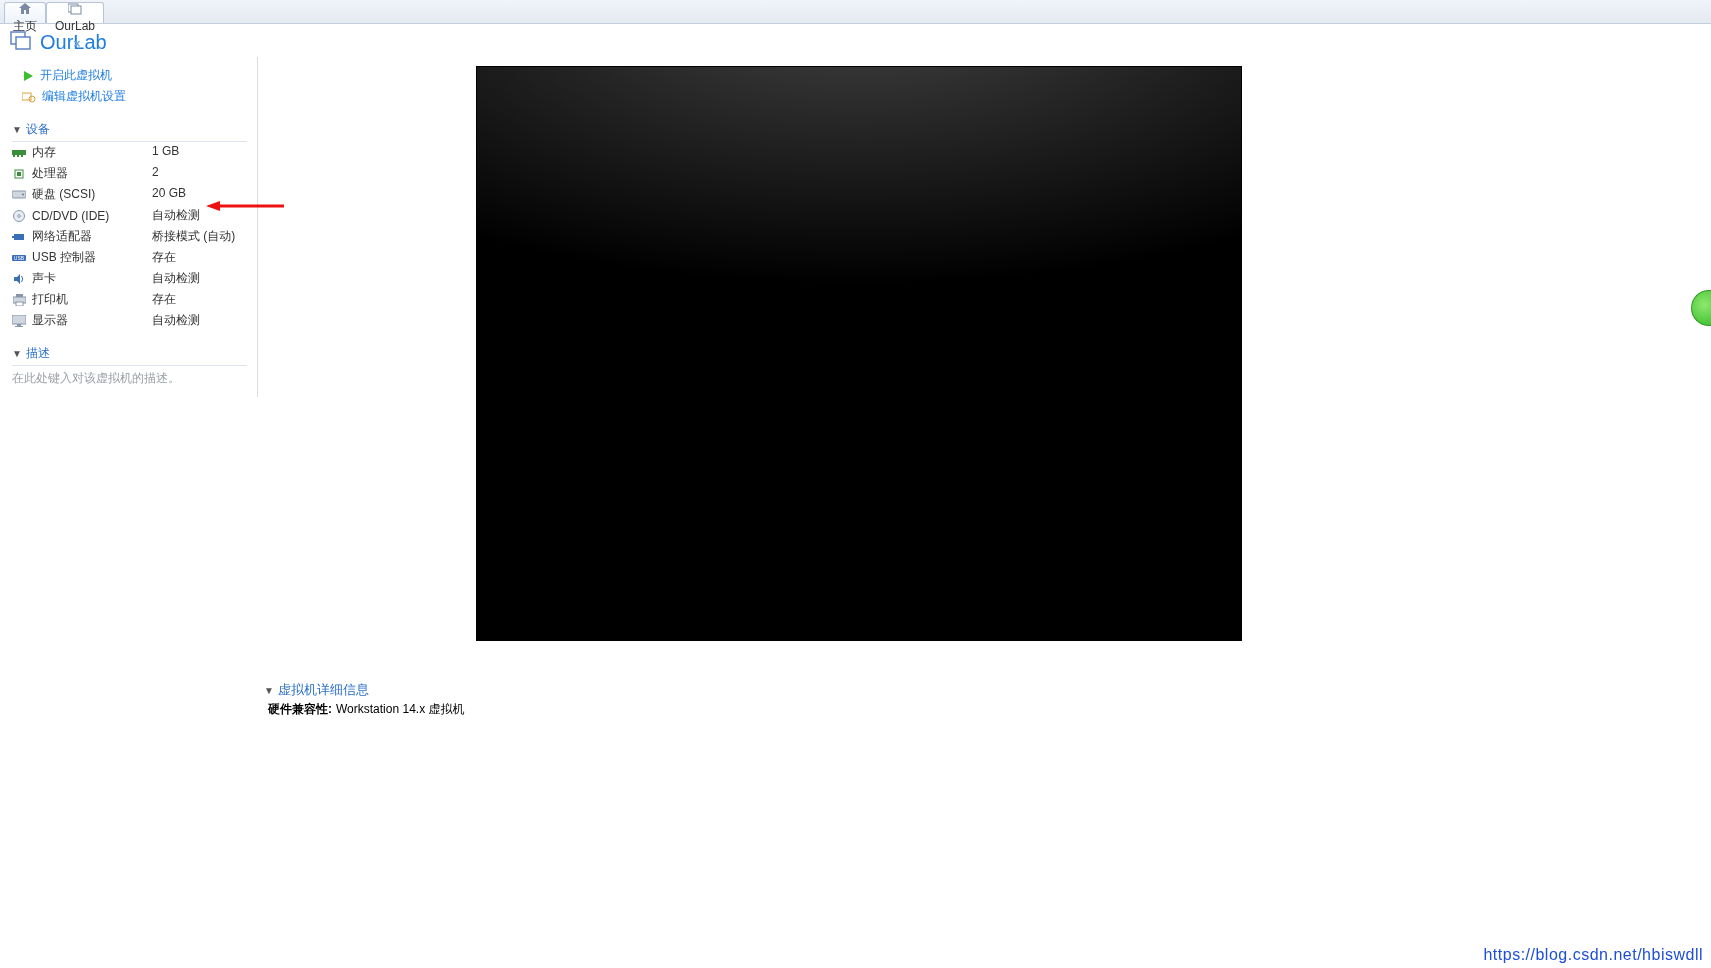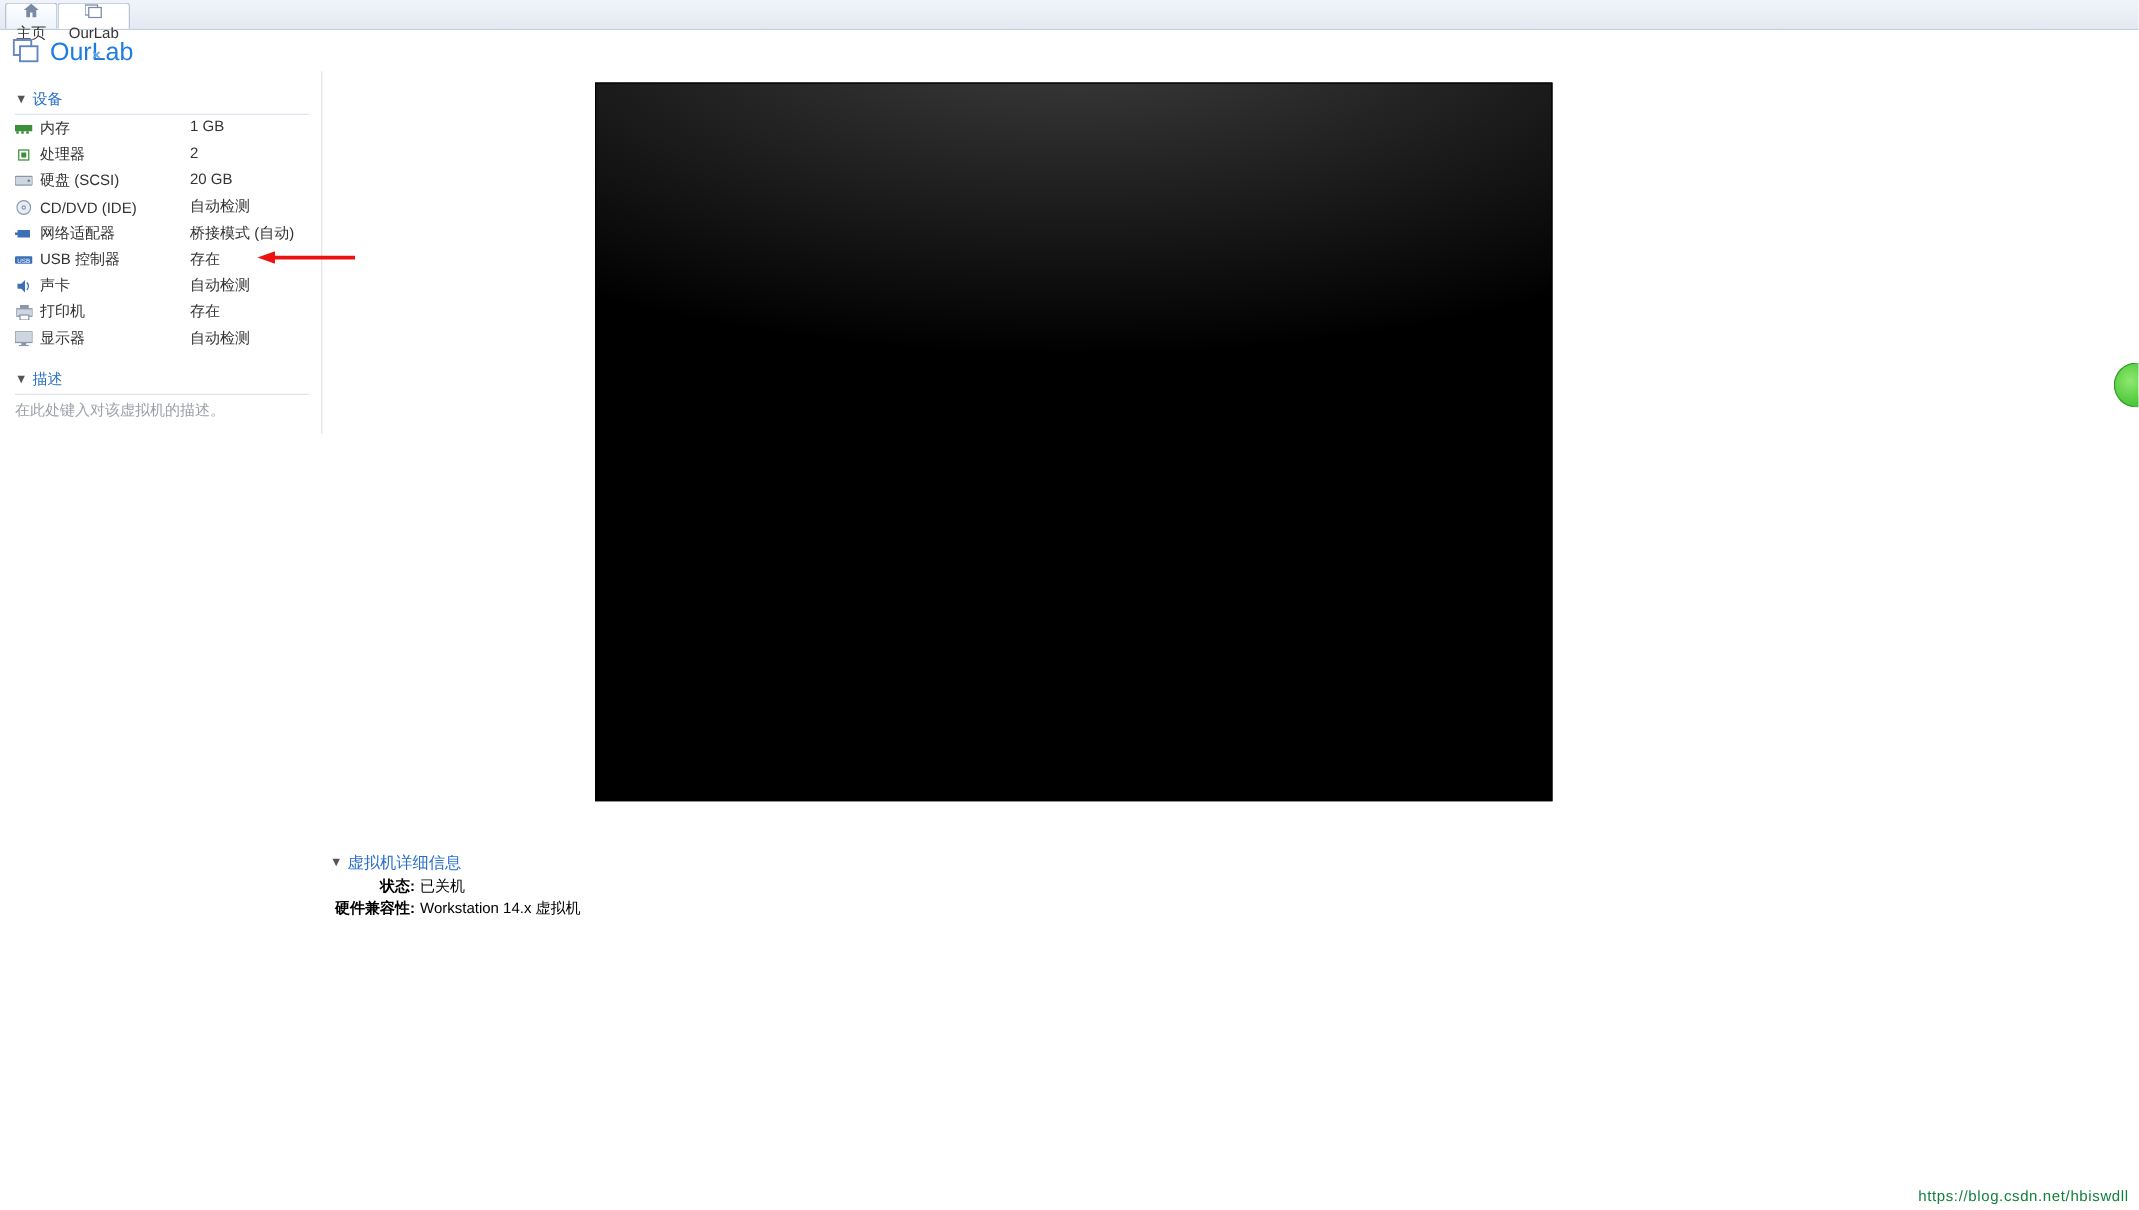--- a/index.html
+++ b/index.html
@@ -182,22 +182,22 @@
   left: 206px;
   top: 201px;
   width: 78px;
   height: 10px;
   pointer-events: none;
 }
 .watermark {
   position: absolute;
   right: 8px;
   bottom: 4px;
-  color: #15803d;
-  font-size: 12px;
+  color: #1d4ed8;
+  font-size: 16px;
   letter-spacing: 0.5px;
   margin-left: 19px;
 }
 .side-badge {
   position: absolute;
   right: 0;
   top: 290px;
   width: 20px; height: 36px;
   border-radius: 18px 0 0 18px;
   background: radial-gradient(circle at 65% 40%, #8fe86f, #3bbf2d);
@@ -238,20 +238,35 @@
       <span class="title-icon">
         <svg viewBox="0 0 22 22">
             <rect x="1" y="2" width="14" height="12" fill="none" stroke="#5f85c5" stroke-width="1.5"></rect>
             <rect x="6" y="7" width="14" height="12" fill="#fff" stroke="#5f85c5" stroke-width="1.5"></rect>
           </svg>
       </span>
       <span class="title-text">OurLab</span>
     </div>
 
     <div class="left-pane">
+      <div class="actions-block">
+        <div class="action-link">
+          <svg width="12" height="12" viewBox="0 0 12 12">
+              <path d="M2 1 L11 6 L2 11 Z" fill="#3bbf2d"></path>
+            </svg>
+          <span>开启此虚拟机</span>
+        </div>
+        <div class="action-link">
+          <svg width="14" height="12" viewBox="0 0 14 12">
+              <rect x="0" y="2" width="9" height="7" fill="none" stroke="#d9a23c"></rect>
+              <circle cx="10" cy="8" r="3" fill="none" stroke="#d9a23c"></circle>
+            </svg>
+          <span>编辑虚拟机设置</span>
+        </div>
+      </div>
 
       <div class="section">
         <div class="section-hdr">
           <span class="caret">▼</span>
           <span>设备</span>
         </div>
         <div id="devices-body">
             <div class="device-row">
               <span class="device-label">
                 <span class="icon-slot">
@@ -380,24 +395,20 @@
   <div class="main-area">
     <div class="preview"></div>
 
     <div class="details">
       <div class="details-hdr">
         <span class="caret">▼</span>
         <span>虚拟机详细信息</span>
       </div>
       <div class="details-body" id="details-body">
           <div class="detail-row">
-            <span class="detail-key">状态:</span>
-            <span class="detail-val">已关机</span>
-          </div>
-          <div class="detail-row">
             <span class="detail-key">硬件兼容性:</span>
             <span class="detail-val">Workstation 14.x 虚拟机</span>
           </div>
         </div>
     </div>
   </div>
 </div>
 
 <svg class="red-arrow" viewBox="0 0 78 10">
   <line x1="78" y1="5" x2="12" y2="5" stroke="#e11" stroke-width="3"></line>

